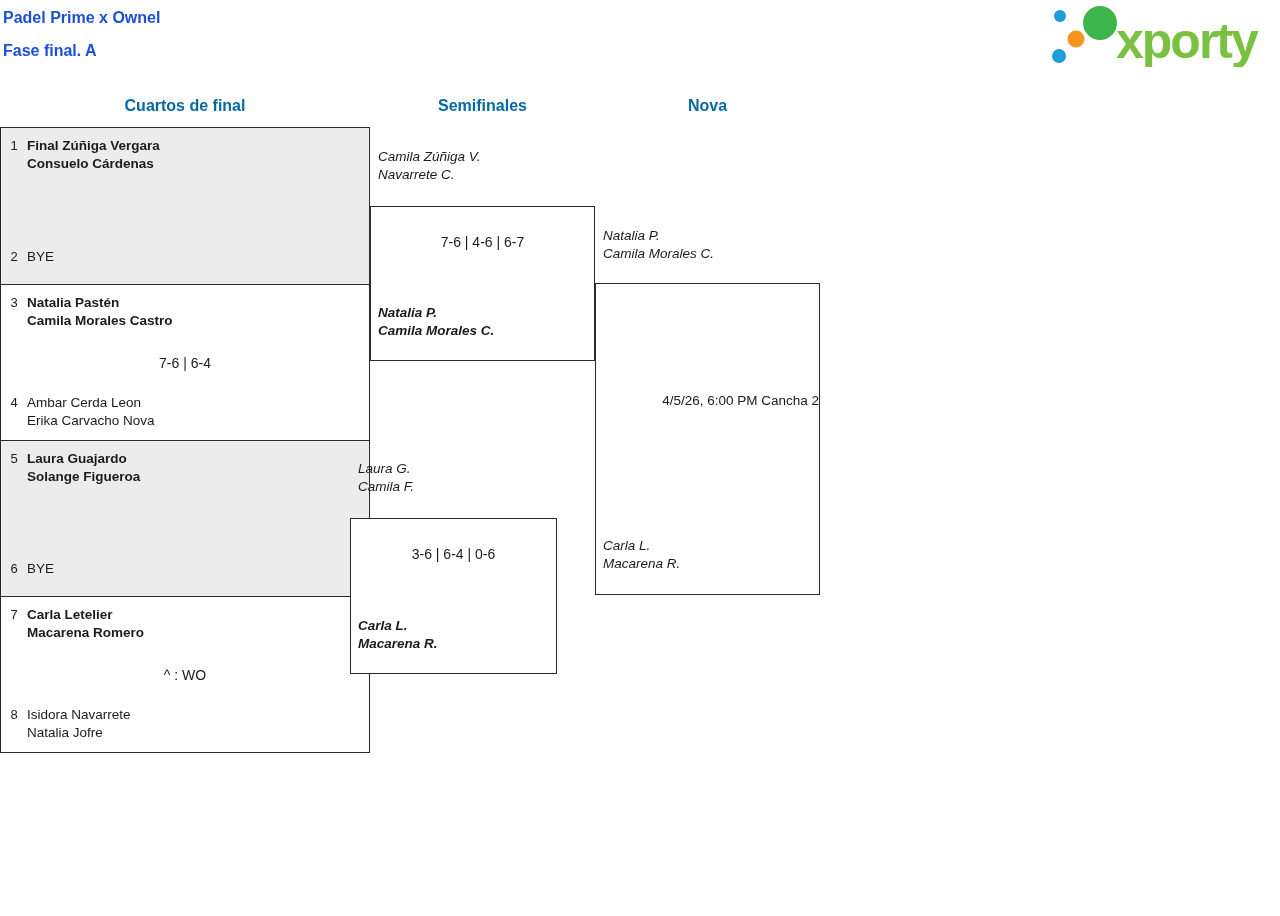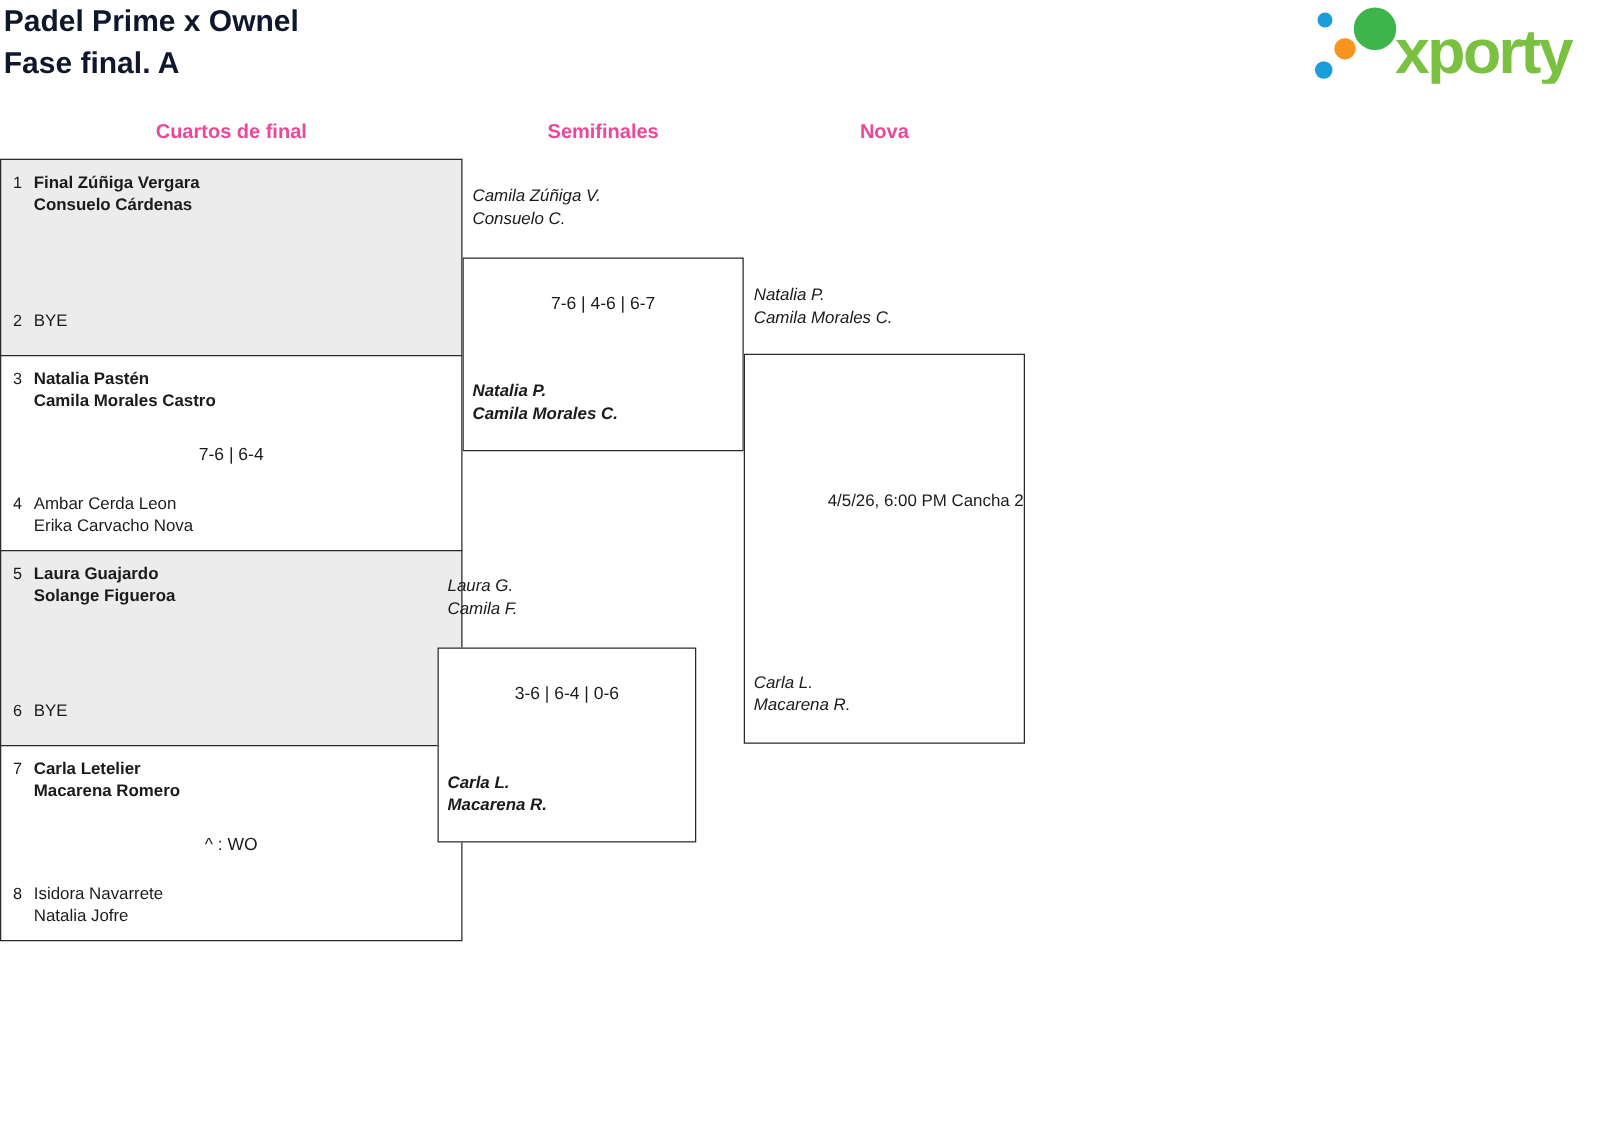--- a/index.html
+++ b/index.html
@@ -3,23 +3,23 @@
 <meta charset="utf-8">
 <style>
   html,body { margin:0; padding:0; background:#ffffff; }
   body {
     width:1280px; height:916px; position:relative; overflow:hidden;
     font-family:"Liberation Sans","DejaVu Sans",sans-serif;
     color:var(--text,#1b1b1b);
   }
   .stage { position:absolute; left:0; top:0; width:1280px; height:916px; }
 
-  .page-title { position:absolute; left:3px; top:1px; font-size:24px; font-weight:700; line-height:33px; color:#0f172a; }
+  .page-title { position:absolute; left:3px; top:1px; font-size:16px; font-weight:700; line-height:33px; color:#1d4ed8; }
 
-  .round-header { position:absolute; top:97px; font-size:16px; font-weight:700; text-align:center; color:#ec4899; }
+  .round-header { position:absolute; top:97px; font-size:16px; font-weight:700; text-align:center; color:#0369a1; }
 
   .match {
     position:absolute; box-sizing:border-box;
     border:1px solid var(--line,#2a2a2a); background:#ffffff;
   }
   .match.bye { background:var(--bye-bg,#ececec); }
 
   .team-row { position:absolute; left:0; display:flex; align-items:flex-start; }
   .row-a { top:9px; }
   .row-b { bottom:10px; }
@@ -130,21 +130,21 @@
       <div class="team">
         <div class="line">Isidora Navarrete</div>
         <div class="line">Natalia Jofre</div>
       </div>
     </div>
   </div>
 
   <div class="match" style="left:370px; top:206px; width:225px; height:155px;">
     <div class="slot-label slot-top team">
       <div class="line">Camila Zúñiga V.</div>
-      <div class="line">Consuelo C.</div>
+      <div class="line">Navarrete C.</div>
     </div>
     <div class="box-score">7-6 | 4-6 | 6-7</div>
     <div class="slot-label slot-bottom team winner">
       <div class="line">Natalia P.</div>
       <div class="line">Camila Morales C.</div>
     </div>
   </div>
 
   <div class="match" style="left:350px; top:518px; width:207px; height:156px;padding-left:22px;">
     <div class="slot-label slot-top team">

